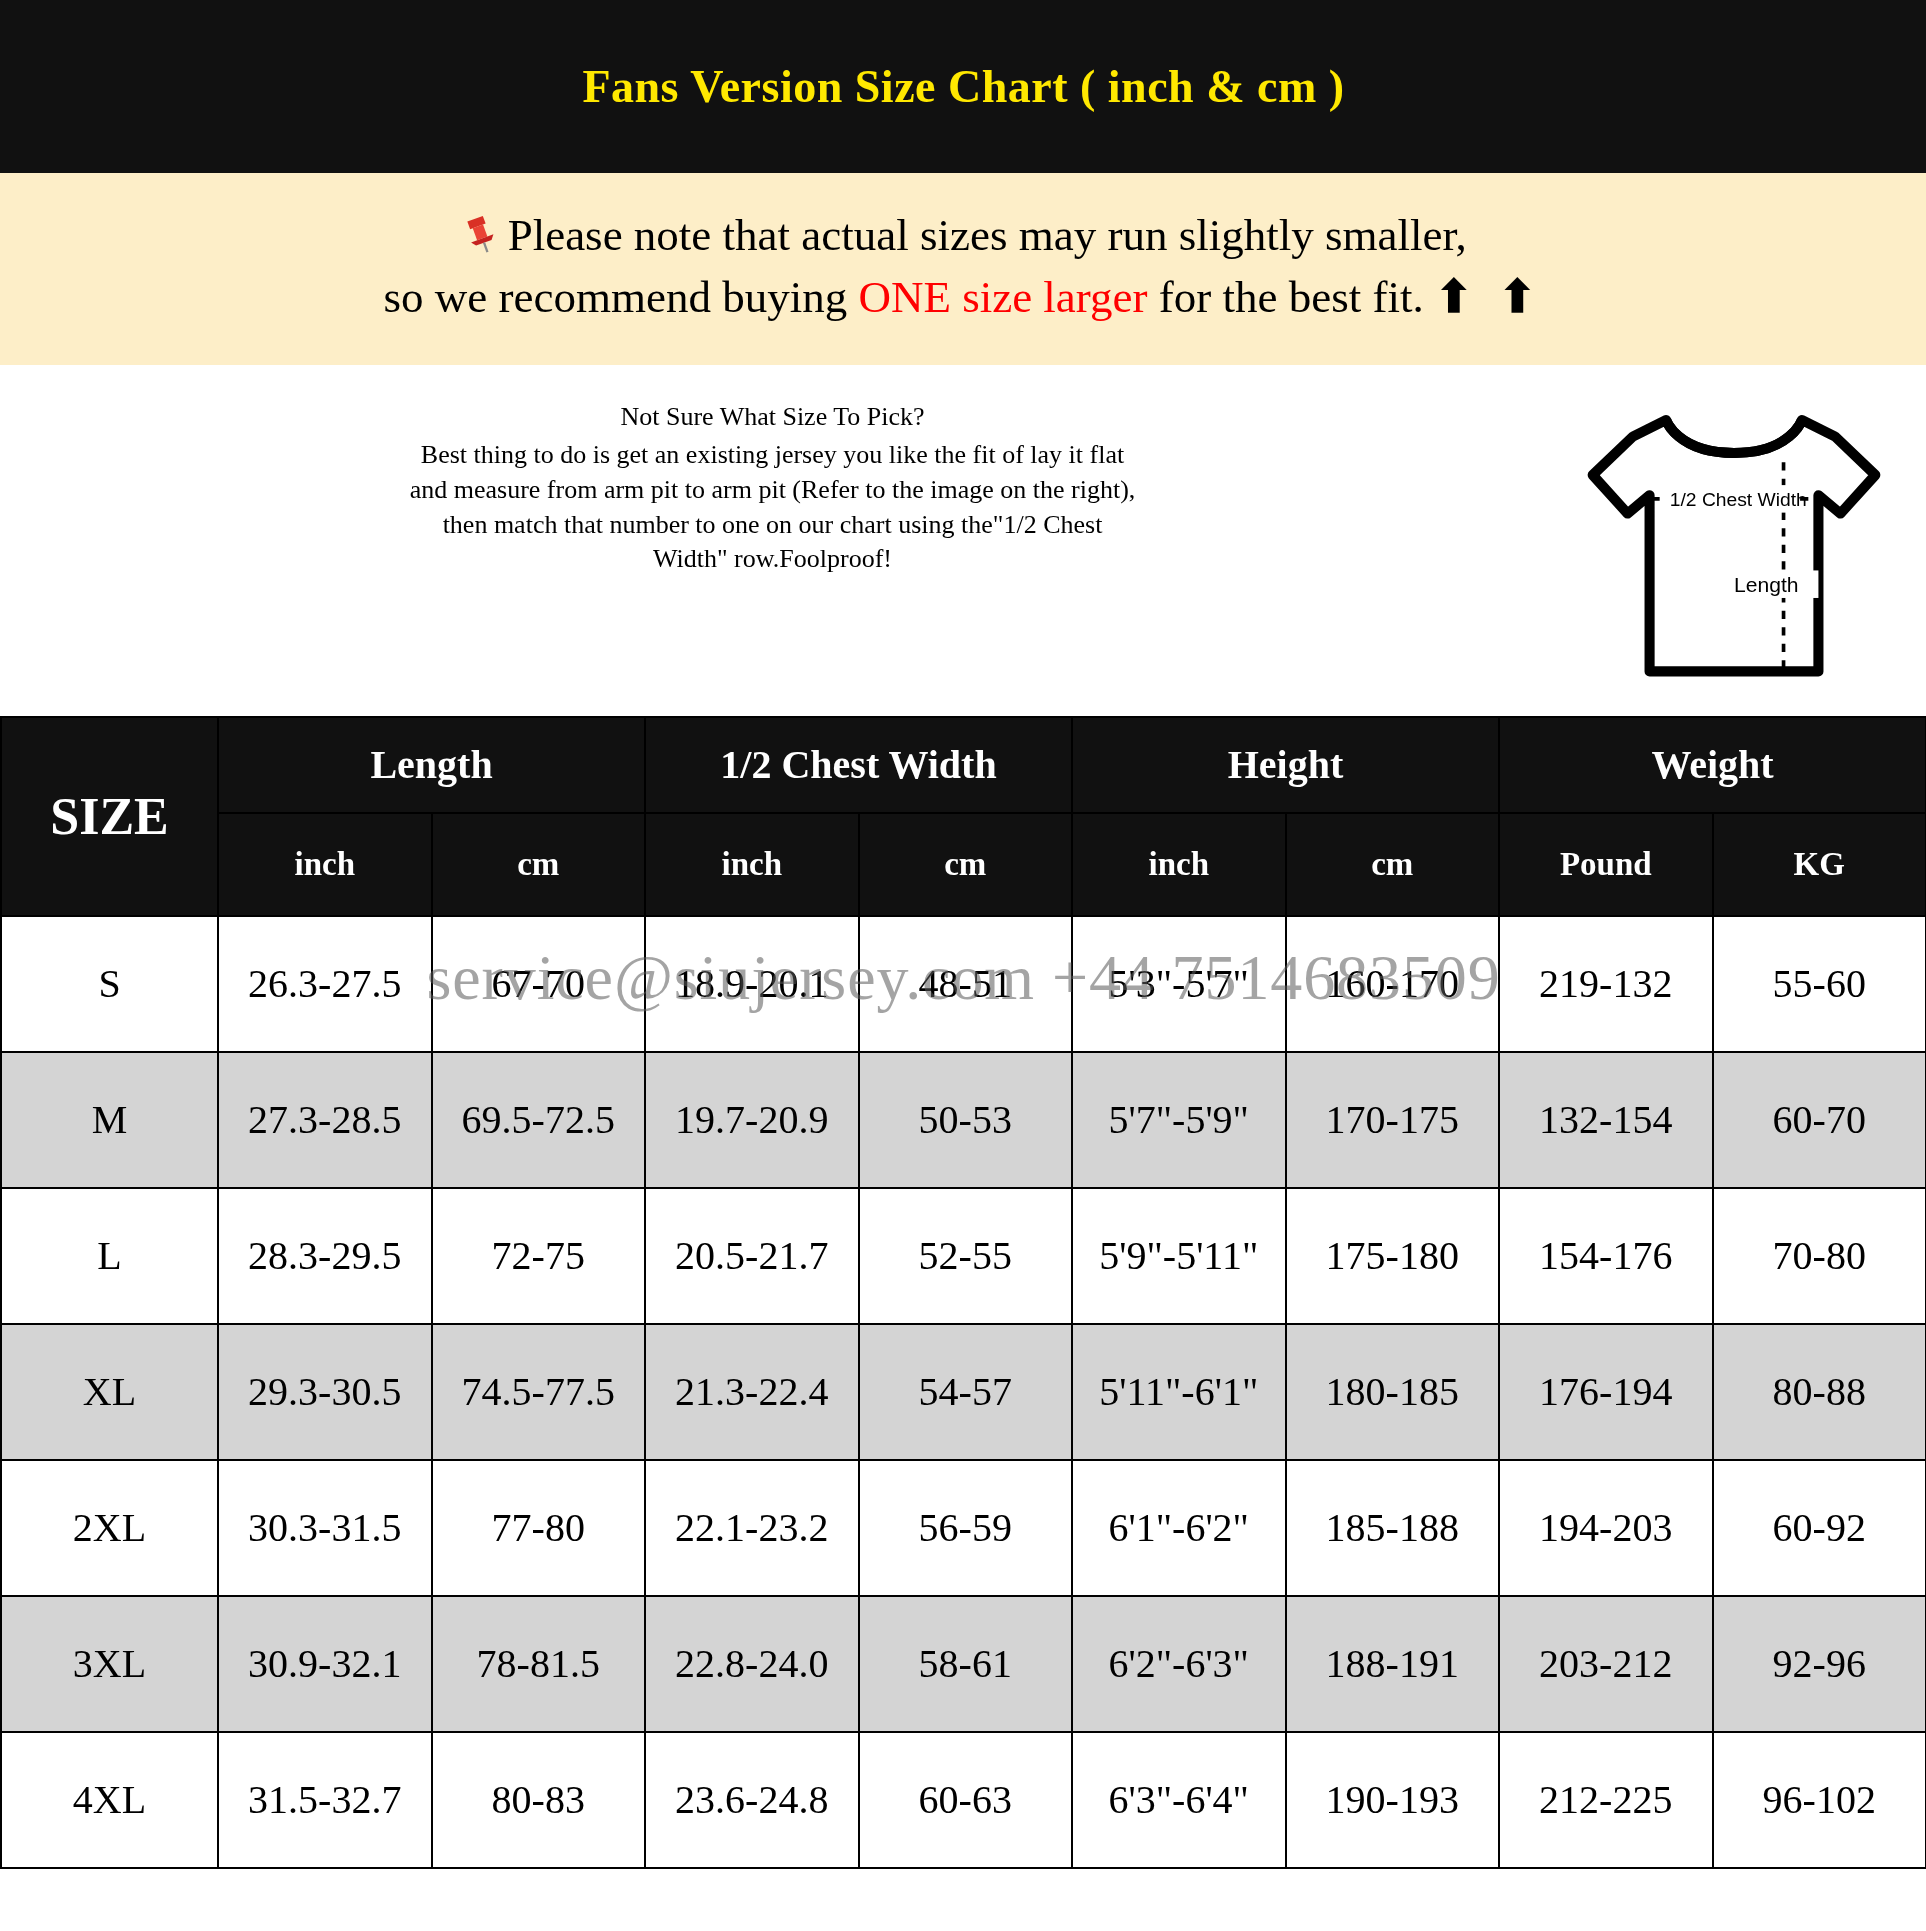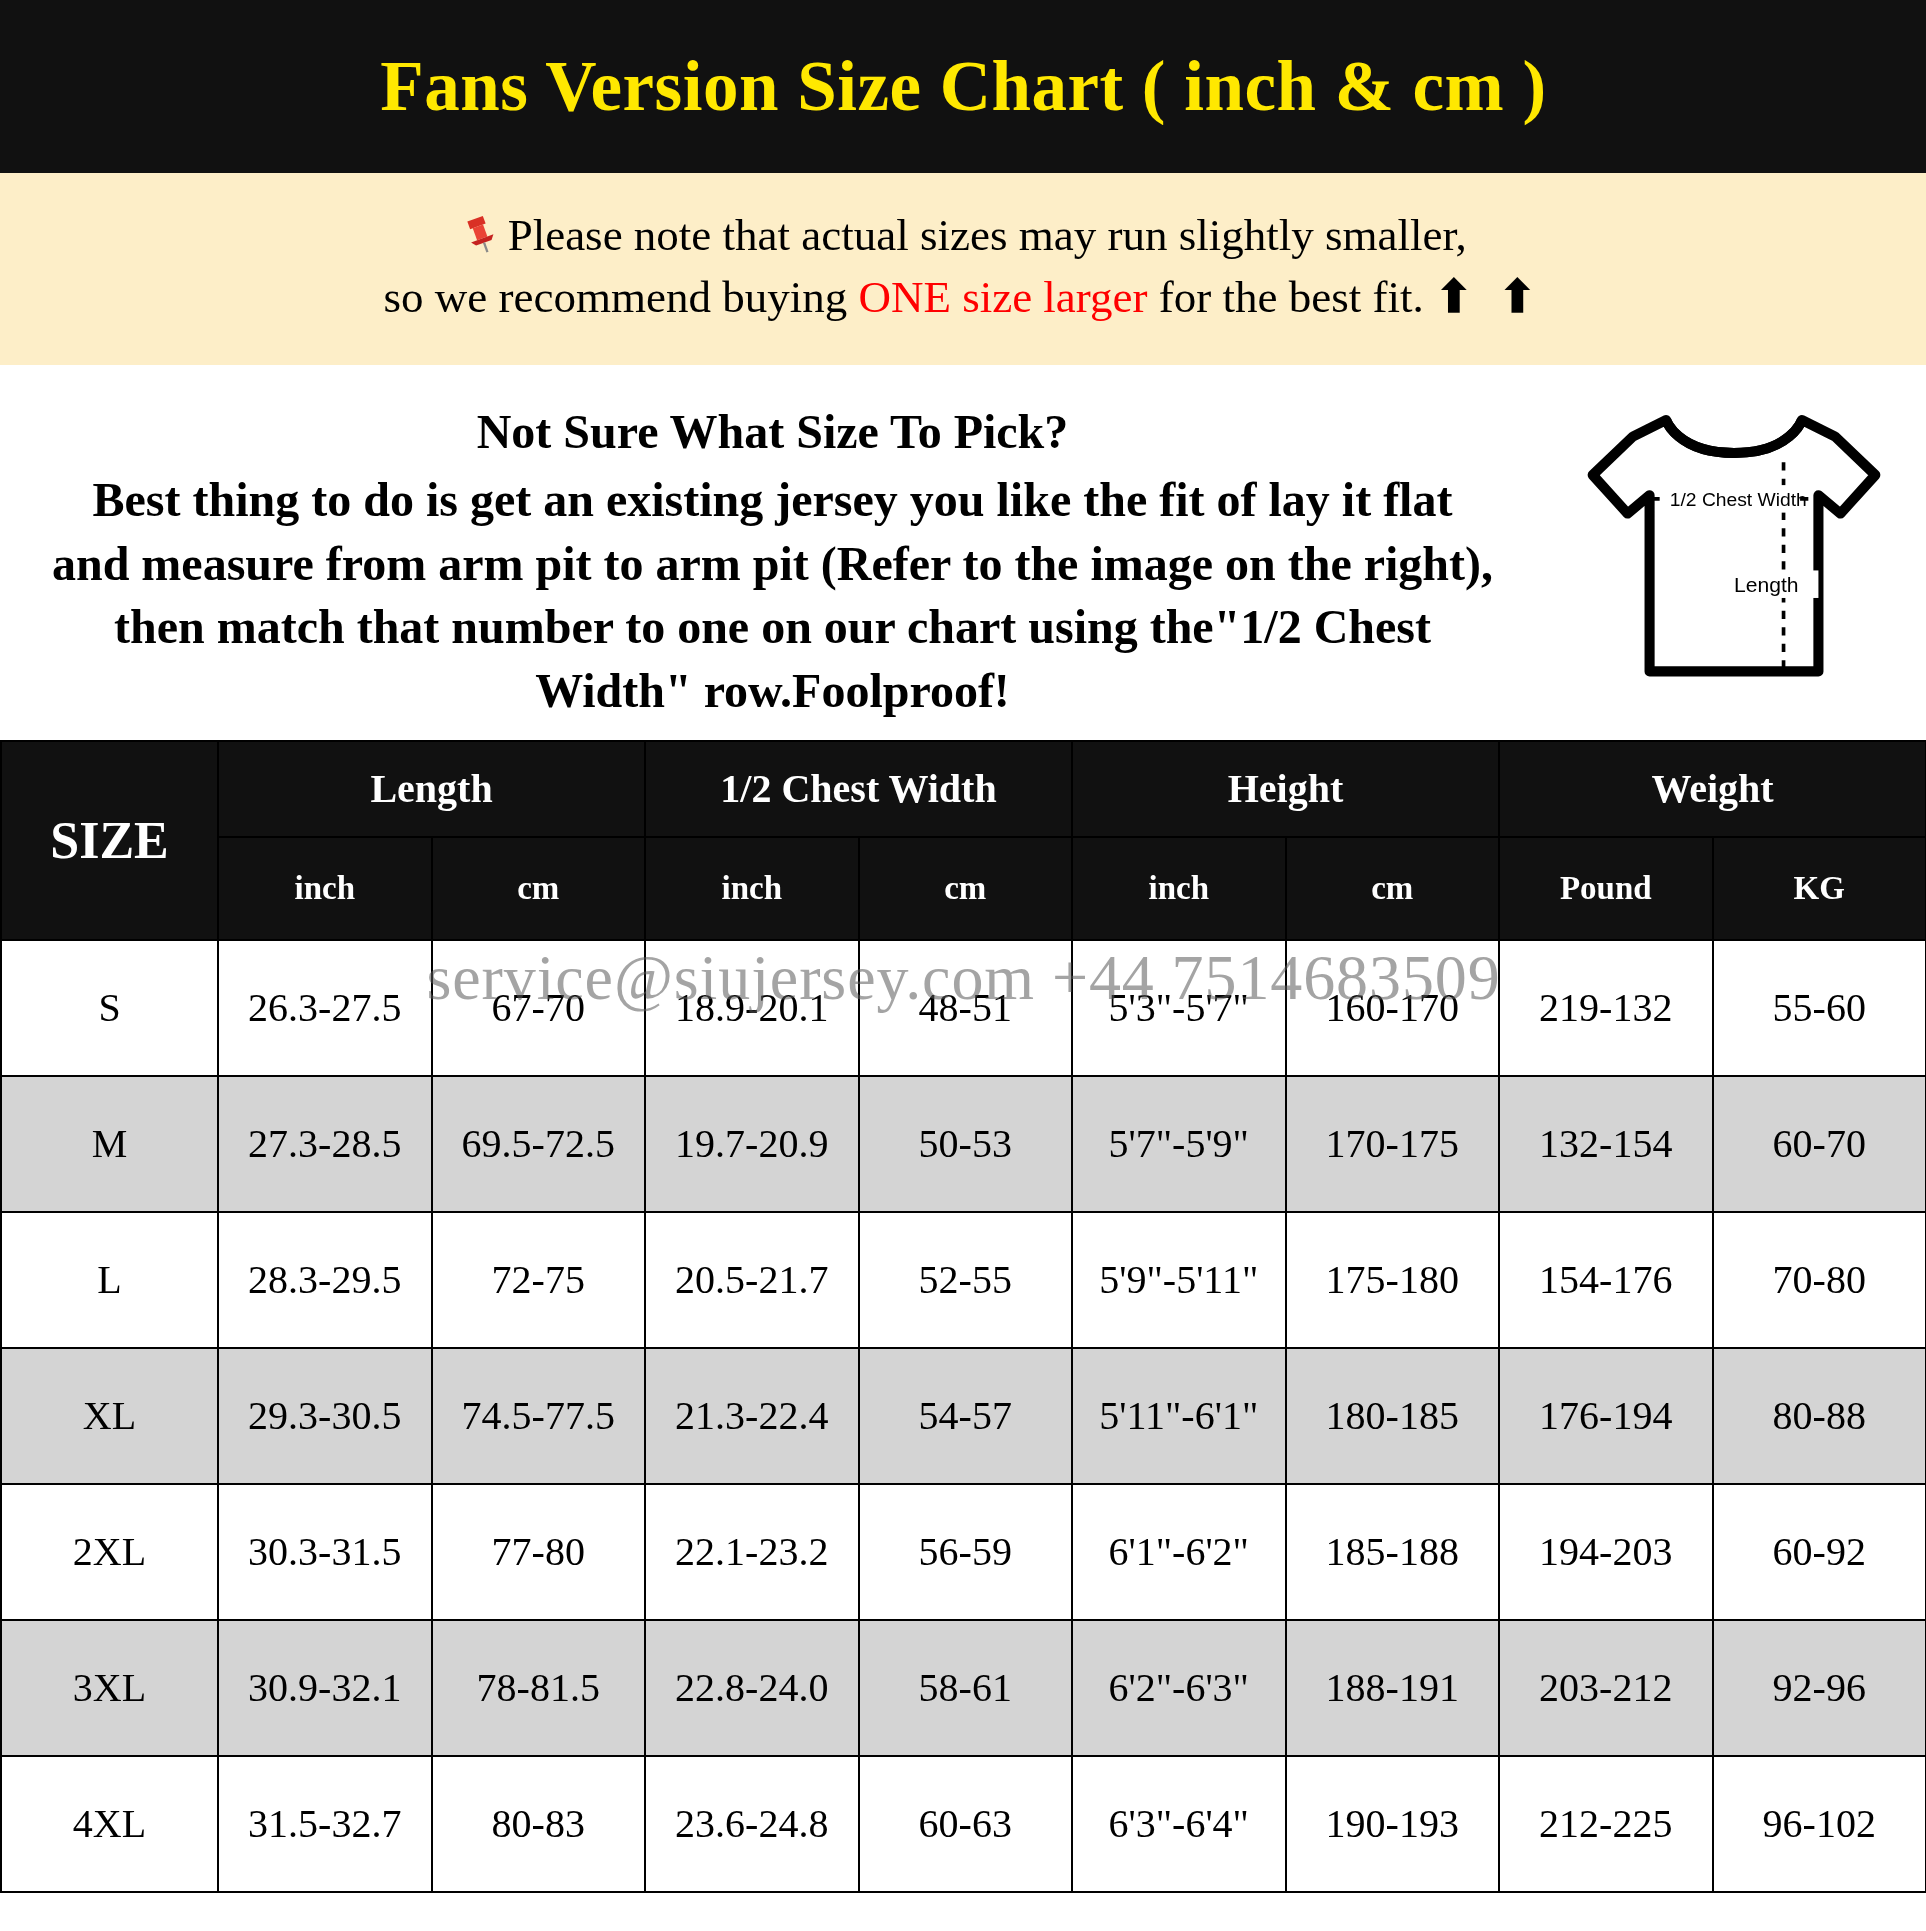--- a/index.html
+++ b/index.html
@@ -24,21 +24,21 @@
   
   .title-bar {
     background: #111111;
     height: 173px;
     display: flex;
     align-items: center;
     justify-content: center;
   }
   .title-bar .title {
     color: #ffe800;
-    font-size: 71px;
+    font-size: 46px;
     font-weight: bold;
     letter-spacing: 0.5px;
     text-align: center;
     font-family: "Liberation Serif", serif;
   }
 
   
   .note-band {
     background: #fdeec8;
     padding: 31px 37px 37px 37px;
@@ -70,22 +70,22 @@
   .advice {
     display: flex;
     align-items: flex-start;
     padding: 22px 0 16.5px 0;
     background: #ffffff;
   }
   .advice-text {
     flex: 1 1 auto;
     text-align: center;
     font-family: "Liberation Serif", serif;
-    font-weight: bold;
-    font-size: 48px;
+    font-weight: normal;
+    font-size: 26px;
     line-height: 1.33;
     padding-left: 4px;
     padding-top: 13px;
   }
   .advice-text .lead {
     display: block;
     margin-bottom: 3.7px;
   }
   .shirt-wrap {
     width: 386px;

